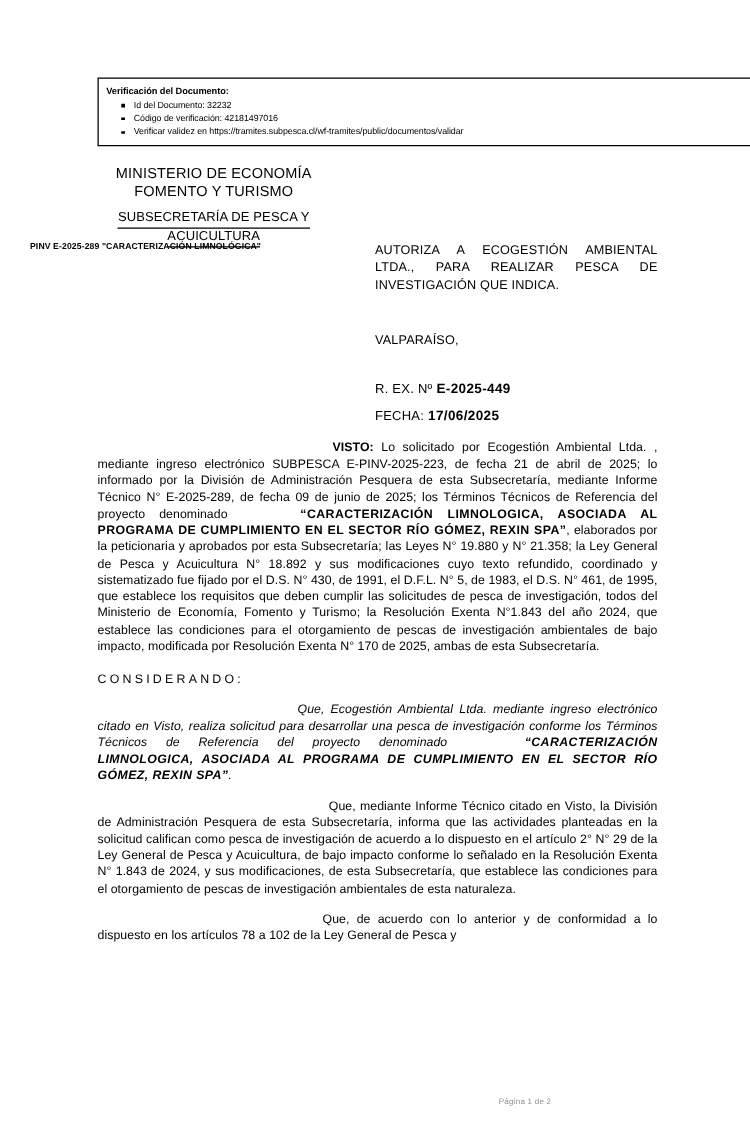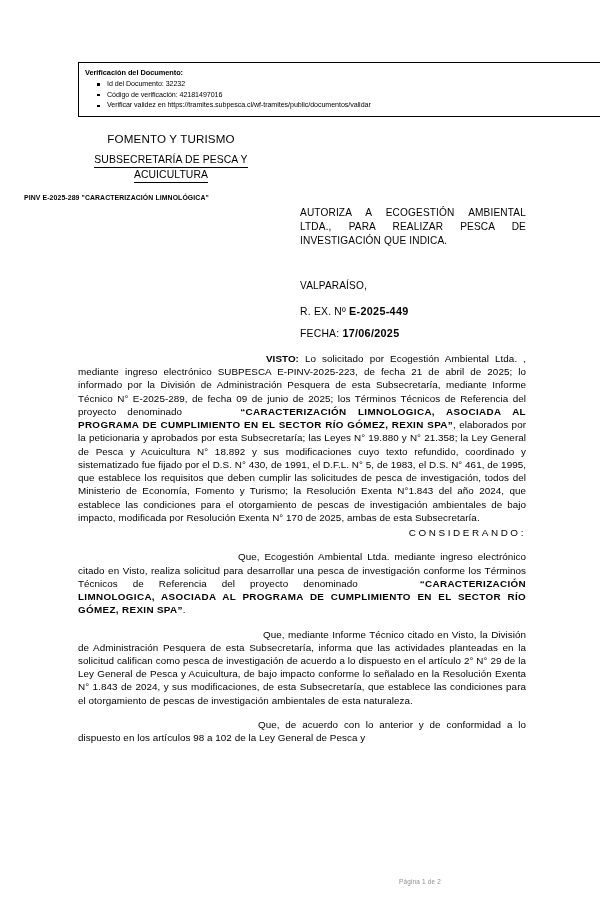--- a/index.html
+++ b/index.html
@@ -87,32 +87,32 @@
     font-size: 6.9px;
     font-weight: bold;
     letter-spacing: 0.1px;
     white-space: nowrap;
   }
 
   
   #subject-block {
     position: absolute;
     left: 300px;
-    top: 206px;
+    top: 194px;
     width: 226px;
     font-size: 10.1px;
     line-height: 1.40;
     text-align: justify;
     text-align-last: left;
     letter-spacing: 0.15px;
   }
   #place-line {
     position: absolute;
     left: 300px;
-    top: 280px;
+    top: 267px;
     font-size: 10.1px;
     letter-spacing: 0.15px;
   }
   #resolution-line {
     position: absolute;
     left: 300px;
     top: 305px;
     font-size: 10.4px;
     letter-spacing: 0.2px;
   }
@@ -147,28 +147,29 @@
   }
   .gap-before { margin-top: 11px !important; }
   .b { font-weight: bold; }
   .wide-bold {
     font-weight: bold;
     letter-spacing: 0.35px;
     margin-left: 47px;
   }
   .heading-spaced {
     display: block;
-    text-align: right;
+    text-align: left;
     font-size: 9.9px;
     font-weight: normal;
     letter-spacing: 2.6px;
-    margin: 2px 0 0 0;
+    margin: 13px 0 0 0;
   }
   .indent-first {
     text-indent: 160px;
+    font-style: italic;
   }
   .indent-visto {
     text-indent: 188px;
   }
   .indent-que2 {
     text-indent: 185px;
   }
   .indent-que3 {
     text-indent: 180px;
   }
@@ -197,20 +198,21 @@
 <div id="verification-box">
   <div class="vb-title">Verificación del Documento:</div>
   <ul>
     <li>Id del Documento: 32232</li>
     <li>Código de verificación: 42181497016</li>
     <li>Verificar validez en https://tramites.subpesca.cl/wf-tramites/public/documentos/validar</li>
   </ul>
 </div>
 
 <div id="ministry-header">
+  <div class="ministry-line">MINISTERIO DE ECONOMÍA</div>
   <div class="ministry-line">FOMENTO Y TURISMO</div>
   <div class="subsec">
     <span>SUBSECRETARÍA DE PESCA Y</span><br>
     <span>ACUICULTURA</span>
   </div>
 </div>
 
 <div id="project-code">PINV E-2025-289 "CARACTERIZACIÓN LIMNOLÓGICA"</div>
 
 <div id="subject-block">AUTORIZA A ECOGESTIÓN AMBIENTAL LTDA., PARA REALIZAR PESCA DE INVESTIGACIÓN QUE INDICA.</div>
@@ -229,19 +231,19 @@
   <p class="indent-visto"><span class="b">VISTO:</span><span> Lo solicitado por Ecogestión Ambiental Ltda. , mediante ingreso electrónico SUBPESCA E-PINV-2025-223, de fecha 21 de abril de 2025; lo informado por la División de Administración Pesquera de esta Subsecretaría, mediante Informe Técnico N° E-2025-289, de fecha 09 de junio de 2025; los Términos Técnicos de Referencia del proyecto denominado </span><span class="wide-bold">“CARACTERIZACIÓN LIMNOLOGICA, ASOCIADA AL PROGRAMA DE CUMPLIMIENTO EN EL SECTOR RÍO GÓMEZ, REXIN SPA”</span><span>, elaborados por la peticionaria y aprobados por esta Subsecretaría; las Leyes N° 19.880 y N° 21.358; la Ley General de Pesca y Acuicultura N° 18.892 y sus modificaciones cuyo texto refundido, coordinado y sistematizado fue fijado por el D.S. N° 430, de 1991, el D.F.L. N° 5, de 1983, el D.S. N° 461, de 1995, que establece los requisitos que deben cumplir las solicitudes de pesca de investigación, todos del Ministerio de Economía, Fomento y Turismo; la Resolución Exenta N°1.843 del año 2024, que establece las condiciones para el otorgamiento de pescas de investigación ambientales de bajo impacto, modificada por Resolución Exenta N° 170 de 2025, ambas de esta Subsecretaría.</span></p>
 
   <p>
       <span class="heading-spaced">CONSIDERANDO:</span>
     </p>
 
   <p class="gap-before indent-first"><span>Que, Ecogestión Ambiental Ltda. mediante ingreso electrónico citado en Visto, realiza solicitud para desarrollar una pesca de investigación conforme los Términos Técnicos de Referencia del proyecto denominado </span><span class="wide-bold">“CARACTERIZACIÓN LIMNOLOGICA, ASOCIADA AL PROGRAMA DE CUMPLIMIENTO EN EL SECTOR RÍO GÓMEZ, REXIN SPA”</span><span>.</span></p>
 
   <p class="gap-before indent-que2">Que, mediante Informe Técnico citado en Visto, la División de Administración Pesquera de esta Subsecretaría, informa que las actividades planteadas en la solicitud califican como pesca de investigación de acuerdo a lo dispuesto en el artículo 2° N° 29 de la Ley General de Pesca y Acuicultura, de bajo impacto conforme lo señalado en la Resolución Exenta N° 1.843 de 2024, y sus modificaciones, de esta Subsecretaría, que establece las condiciones para el otorgamiento de pescas de investigación ambientales de esta naturaleza.</p>
 
-  <p class="gap-before indent-que3">Que, de acuerdo con lo anterior y de conformidad a lo dispuesto en los artículos 98 a 102 de la Ley General de Pesca y</p>
+  <p class="gap-before indent-que3">Que, de acuerdo con lo anterior y de conformidad a lo dispuesto en los artículos 78 a 102 de la Ley General de Pesca y</p>
 
 </div>
 
 <div id="page-footer">
   <span class="inner">Página 1 de 2</span>
 </div>
 
 </body></html>

